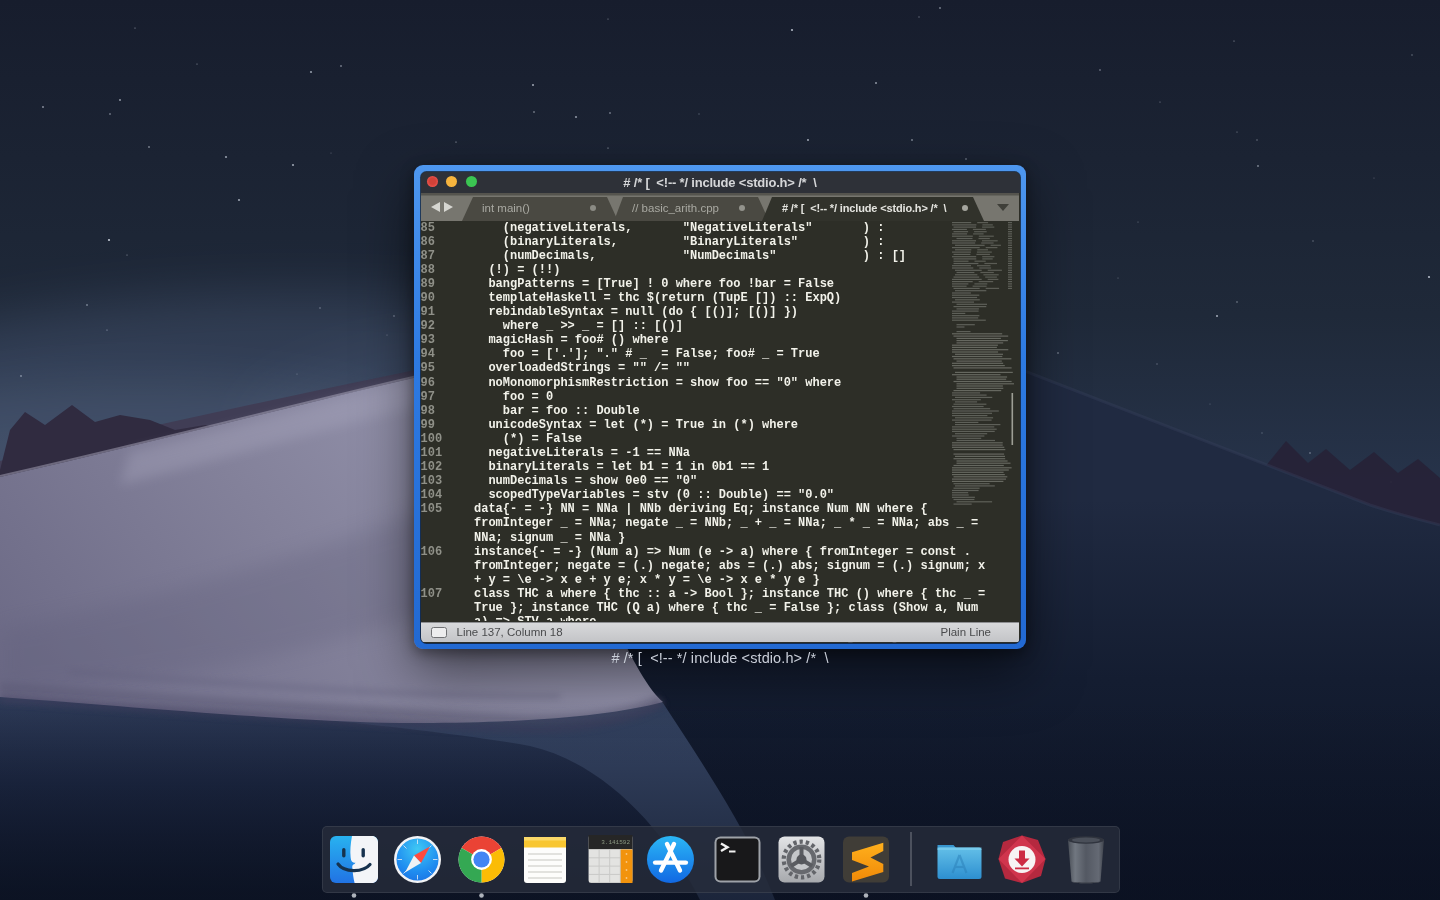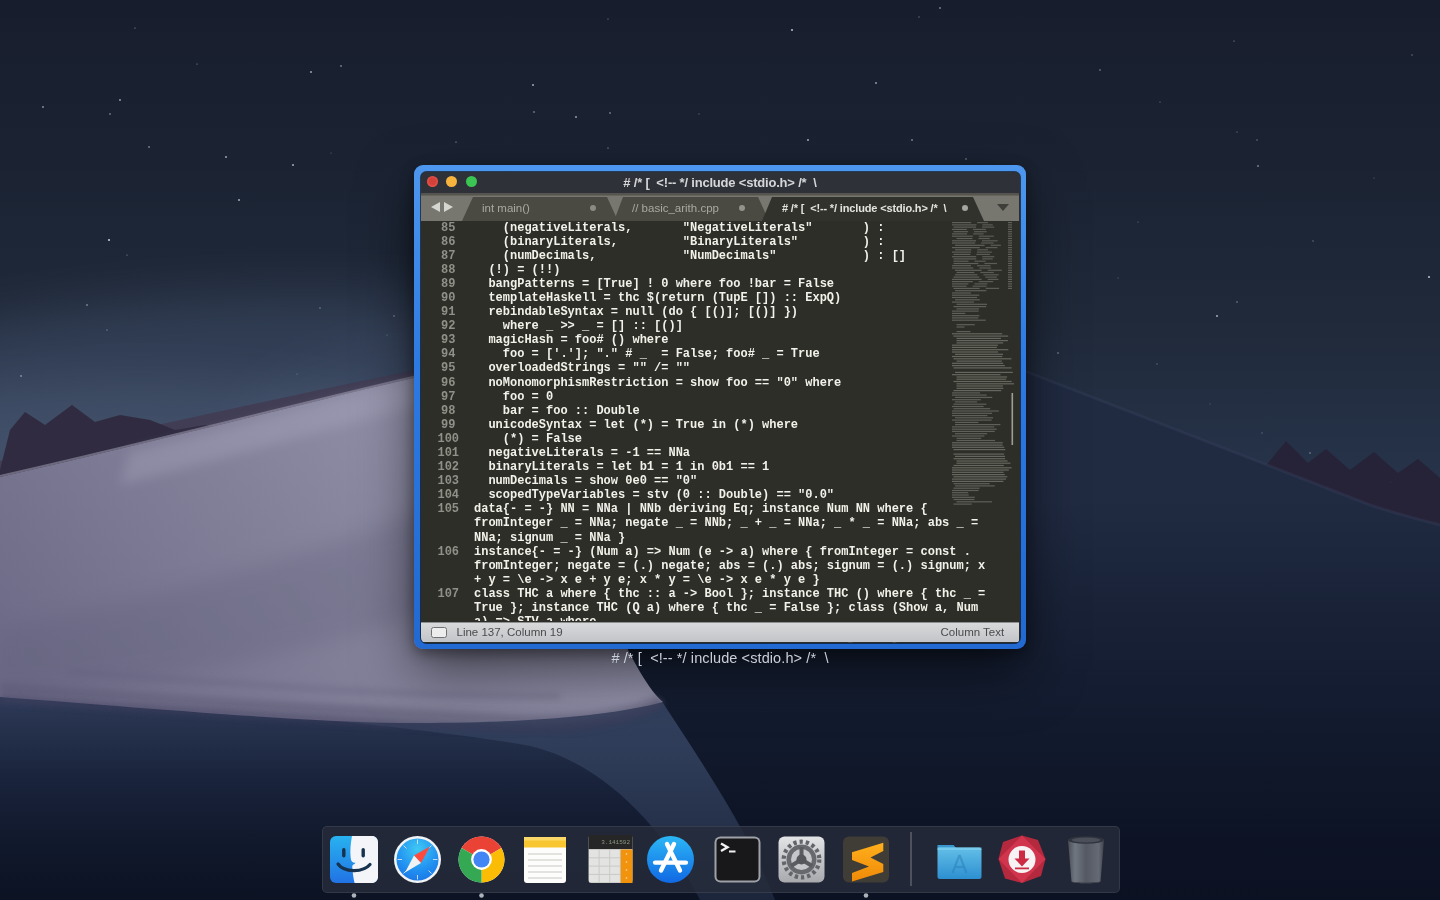--- a/index.html
+++ b/index.html
@@ -5,21 +5,21 @@
 #stage{position:relative;width:1440px;height:900px}
 #win{position:absolute;left:414px;top:165px;width:612px;height:484px;border-radius:9px;
  background:linear-gradient(180deg,#4e97ef 0%,#2d7ae2 40%,#2269d2 100%);padding:6.5px;
  box-shadow:0 22px 55px rgba(0,0,0,.55), 0 4px 14px rgba(0,0,0,.4)}
 #winin{position:relative;width:599px;height:471px;border-radius:5.5px;overflow:hidden;background:#2d2e27;box-shadow:0 0 0 1px rgba(10,10,12,.65)}
 #titlebar{height:21px;background:#2e3138;position:relative}
 #titlebar .tl{position:absolute;top:4.5px;width:11px;height:11px;border-radius:50%}
 #title{text-align:center;font-size:13px;font-weight:bold;color:#d5d6d8;line-height:21.5px;letter-spacing:-0.2px}
 #tabs{height:25px}
 #editor{position:absolute;left:0;top:49px;width:598px;height:400.5px;background:#2d2e27;overflow:hidden}
-#gutter{position:absolute;left:8px;top:0;width:39.5px;text-align:center;color:#8f9088;font:bold 12px/14.1px "Liberation Mono",monospace;white-space:pre}
+#gutter{position:absolute;left:0;top:0;width:39.5px;text-align:left;color:#8f9088;font:bold 12px/14.1px "Liberation Mono",monospace;white-space:pre}
 #code{position:absolute;left:53.5px;top:0;color:#f2f2ea;font:bold 12px/14.1px "Liberation Mono",monospace;white-space:pre}
 #minimap{position:absolute;left:531px;top:0}
 #status{position:absolute;left:0;top:450px;width:598px;height:20.5px;background:linear-gradient(#d8d9db,#c3c4c7);border-top:1px solid #8e8f92;color:#4a4b4d;font-size:11.5px}
 #status .lft{position:absolute;left:36px;top:3.5px}
 #status .ic{position:absolute;left:10px;top:4.5px;width:16px;height:10.5px;border:1.5px solid #717275;border-radius:2.5px;background:#ededee}
 #status .sp{position:absolute;left:426px;top:17px}
 #status .pt{position:absolute;left:520px;top:3.5px}
 #caption{position:absolute;left:414px;top:650px;width:612px;text-align:center;color:#c9ced8;font-size:14.5px;letter-spacing:0.1px}
 #dockpanel{position:absolute;left:322px;top:826px;width:798px;height:67px;background:rgba(38,44,59,.82);border:1px solid rgba(255,255,255,.08);border-radius:5px}
 </style></head>
@@ -413,23 +413,23 @@
             <rect x="0.0" y="273.4" width="16.7" height="1.2" fill="#9c9d96" opacity="0.45"></rect>
             <rect x="0.0" y="275.7" width="22.9" height="1.2" fill="#9c9d96" opacity="0.45"></rect>
             <rect x="1.5" y="277.9" width="20.9" height="1.2" fill="#9c9d96" opacity="0.45"></rect>
             <rect x="4.5" y="280.2" width="35.6" height="1.2" fill="#9c9d96" opacity="0.45"></rect>
             <rect x="1.5" y="282.5" width="18.2" height="1.2" fill="#9c9d96" opacity="0.45"></rect>
             <rect x="59.5" y="172" width="1.6" height="52" fill="#b9bab2" opacity="0.8"></rect>
           </svg>
  </div>
  <div id="status">
    <div class="ic"></div>
-          <div class="lft">Line 137, Column 19</div>
+          <div class="lft">Line 137, Column 18</div>
    <div class="sp">Spaces: 2</div>
-          <div class="pt">Column Text</div>
+          <div class="pt">Plain Line</div>
  </div>
 </div>
     </div>
 <div id="caption">#&nbsp;/*&nbsp;[&nbsp;&nbsp;&lt;!--&nbsp;*/&nbsp;include&nbsp;&lt;stdio.h&gt;&nbsp;/*&nbsp;&nbsp;\</div>
 <div id="dockpanel"></div>
 <svg style="position:absolute;left:310px;top:820px" width="820" height="80" viewBox="0 0 820 80" xmlns="http://www.w3.org/2000/svg">
       <g transform="translate(20,15)">
 <defs>
           <linearGradient id="fb44" x1="0" y1="0" x2="0" y2="1">
             <stop offset="0" stop-color="#28b2f0"></stop>

